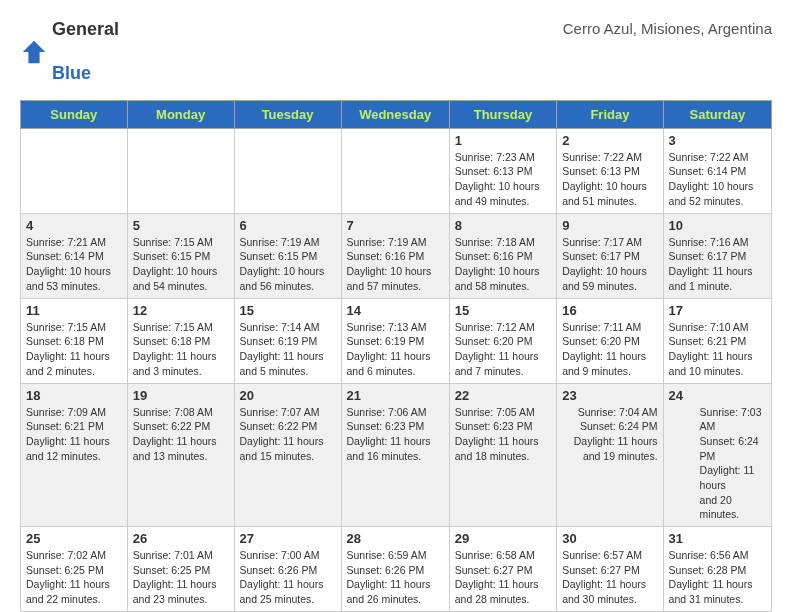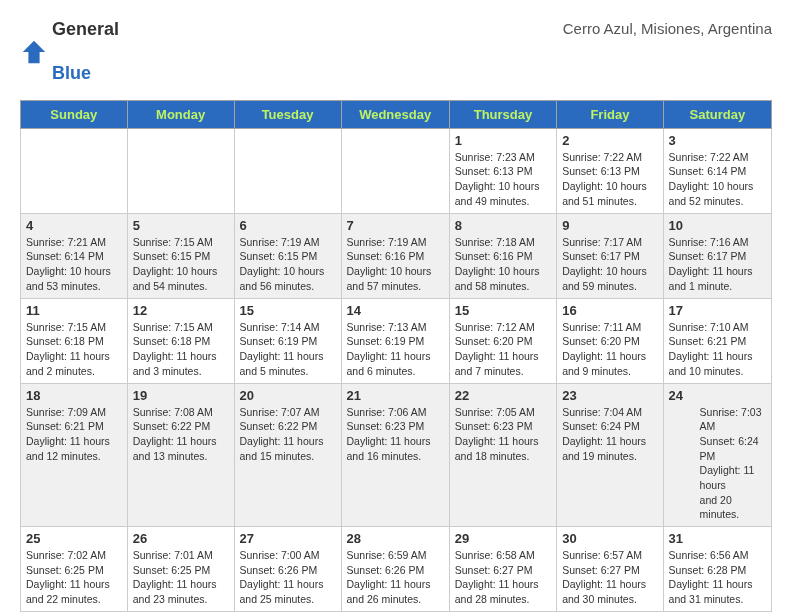--- a/index.html
+++ b/index.html
@@ -284,21 +284,21 @@
         </td>
         <td>
           <div class="day-number">22</div>
           <div class="day-info" style="white-space: pre-line;">Sunrise: 7:05 AM
 Sunset: 6:23 PM
 Daylight: 11 hours
 and 18 minutes.</div>
         </td>
         <td>
           <div class="day-number">23</div>
-          <div class="day-info" style="white-space: pre-line;">Sunrise: 7:04 AM
+          <div class="day-info" style="white-space: pre-line; text-align: right;">Sunrise: 7:04 AM
 Sunset: 6:24 PM
 Daylight: 11 hours
 and 19 minutes.</div>
         </td>
         <td>
           <div class="day-number">24</div>
           <div class="day-info" style="white-space: pre-line; margin-left: 31px;">Sunrise: 7:03 AM
 Sunset: 6:24 PM
 Daylight: 11 hours
 and 20 minutes.</div>

